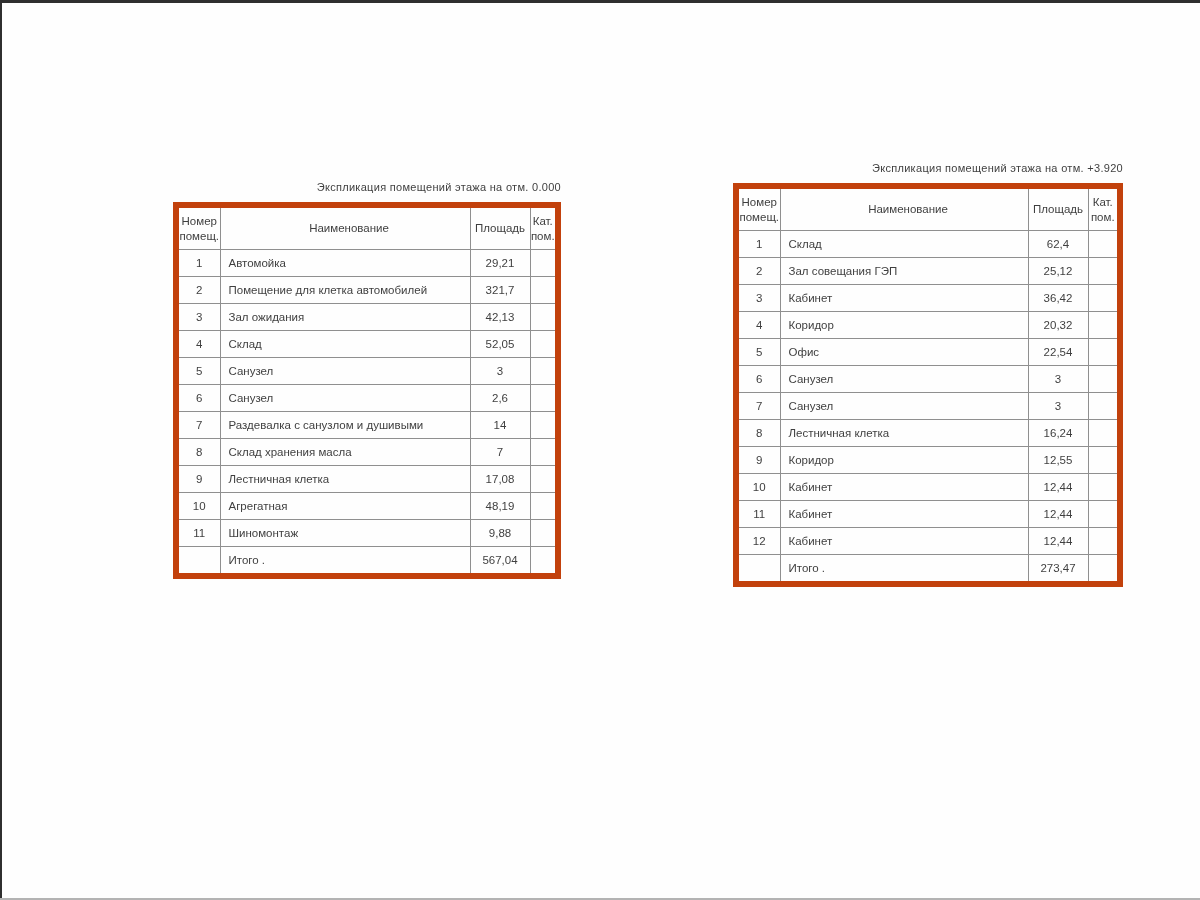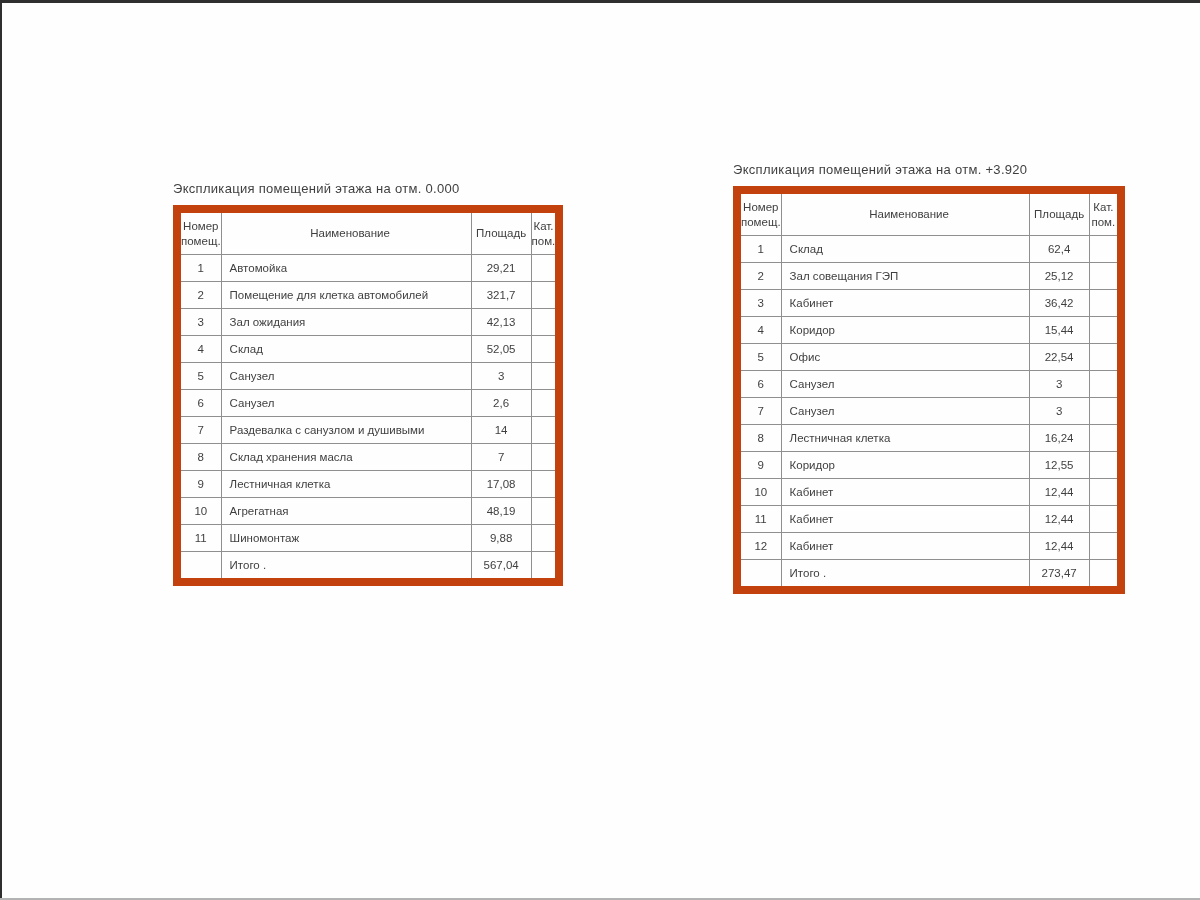--- a/index.html
+++ b/index.html
@@ -19,32 +19,32 @@
   .edge { position: absolute; }
   .edge-top    { top: 0; left: 0; width: 1200px; height: 3px;  background: #2f2f2f; }
   .edge-left   { top: 0; left: 0; width: 2px;   height: 900px; background: #2f2f2f; }
   .edge-bottom { bottom: 0; left: 0; width: 1200px; height: 2px; background: #b3b3b3; }
 
   .expl { position: absolute; color: #3f3f3f; }
   .expl-left  { left: 173px; top: 181px; }
   .expl-right { left: 733px; top: 162px; }
 
   .expl-title {
-    text-align: left;
-    font-size: 13px;
+    text-align: right;
+    font-size: 11px;
     letter-spacing: 0.3px;
     color: #3f3f3f;
     margin: 0 0 9px 0;
     white-space: nowrap;
   }
 
   table.expl-table {
     border-collapse: collapse;
     table-layout: fixed;
-    border: 8px solid #c2410c;
+    border: 6px solid #c2410c;
   }
   .expl-table th, .expl-table td {
     border: 1px solid #8f8f8f;
     font-weight: normal;
     font-size: 11.5px;
     color: #3f3f3f;
     padding: 0;
     overflow: hidden;
     white-space: nowrap;
   }
@@ -202,21 +202,21 @@
           </tr>
           <tr>
             <td class="c-num">3</td>
             <td class="c-name">Кабинет</td>
             <td class="c-area">36,42</td>
             <td class="c-cat"></td>
           </tr>
           <tr>
             <td class="c-num">4</td>
             <td class="c-name">Коридор</td>
-            <td class="c-area">15,44</td>
+            <td class="c-area">20,32</td>
             <td class="c-cat"></td>
           </tr>
           <tr>
             <td class="c-num">5</td>
             <td class="c-name">Офис</td>
             <td class="c-area">22,54</td>
             <td class="c-cat"></td>
           </tr>
           <tr>
             <td class="c-num">6</td>

